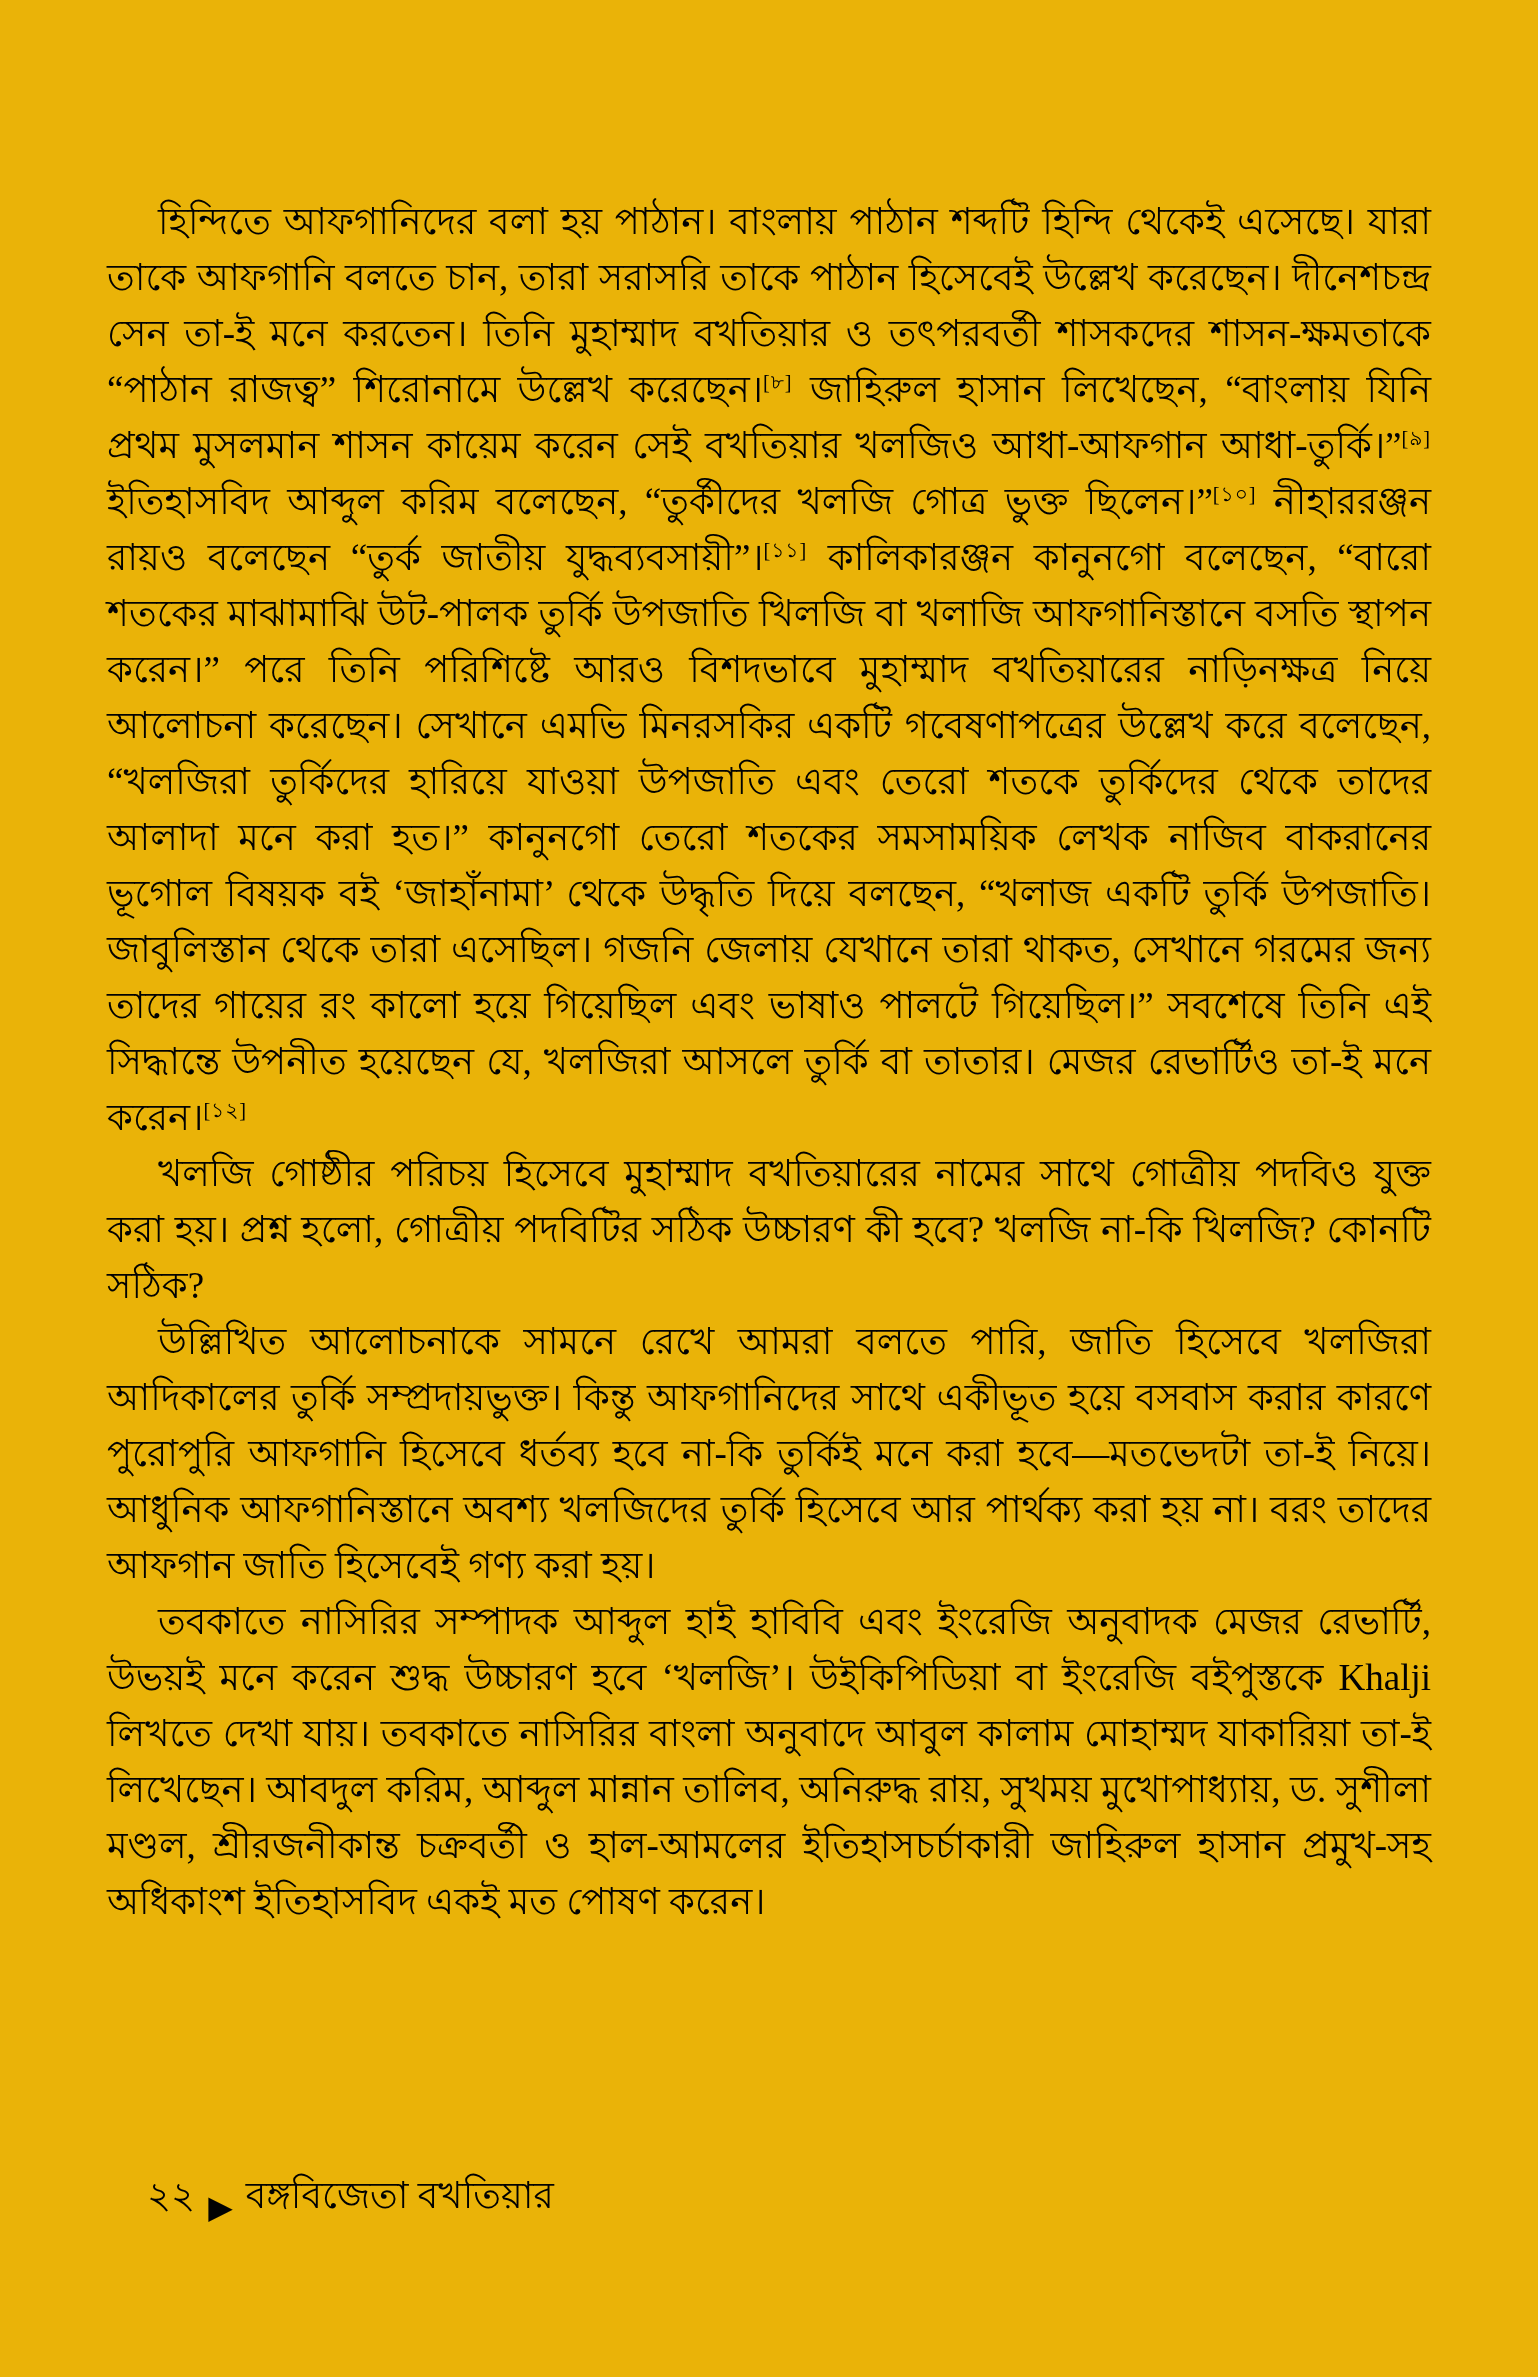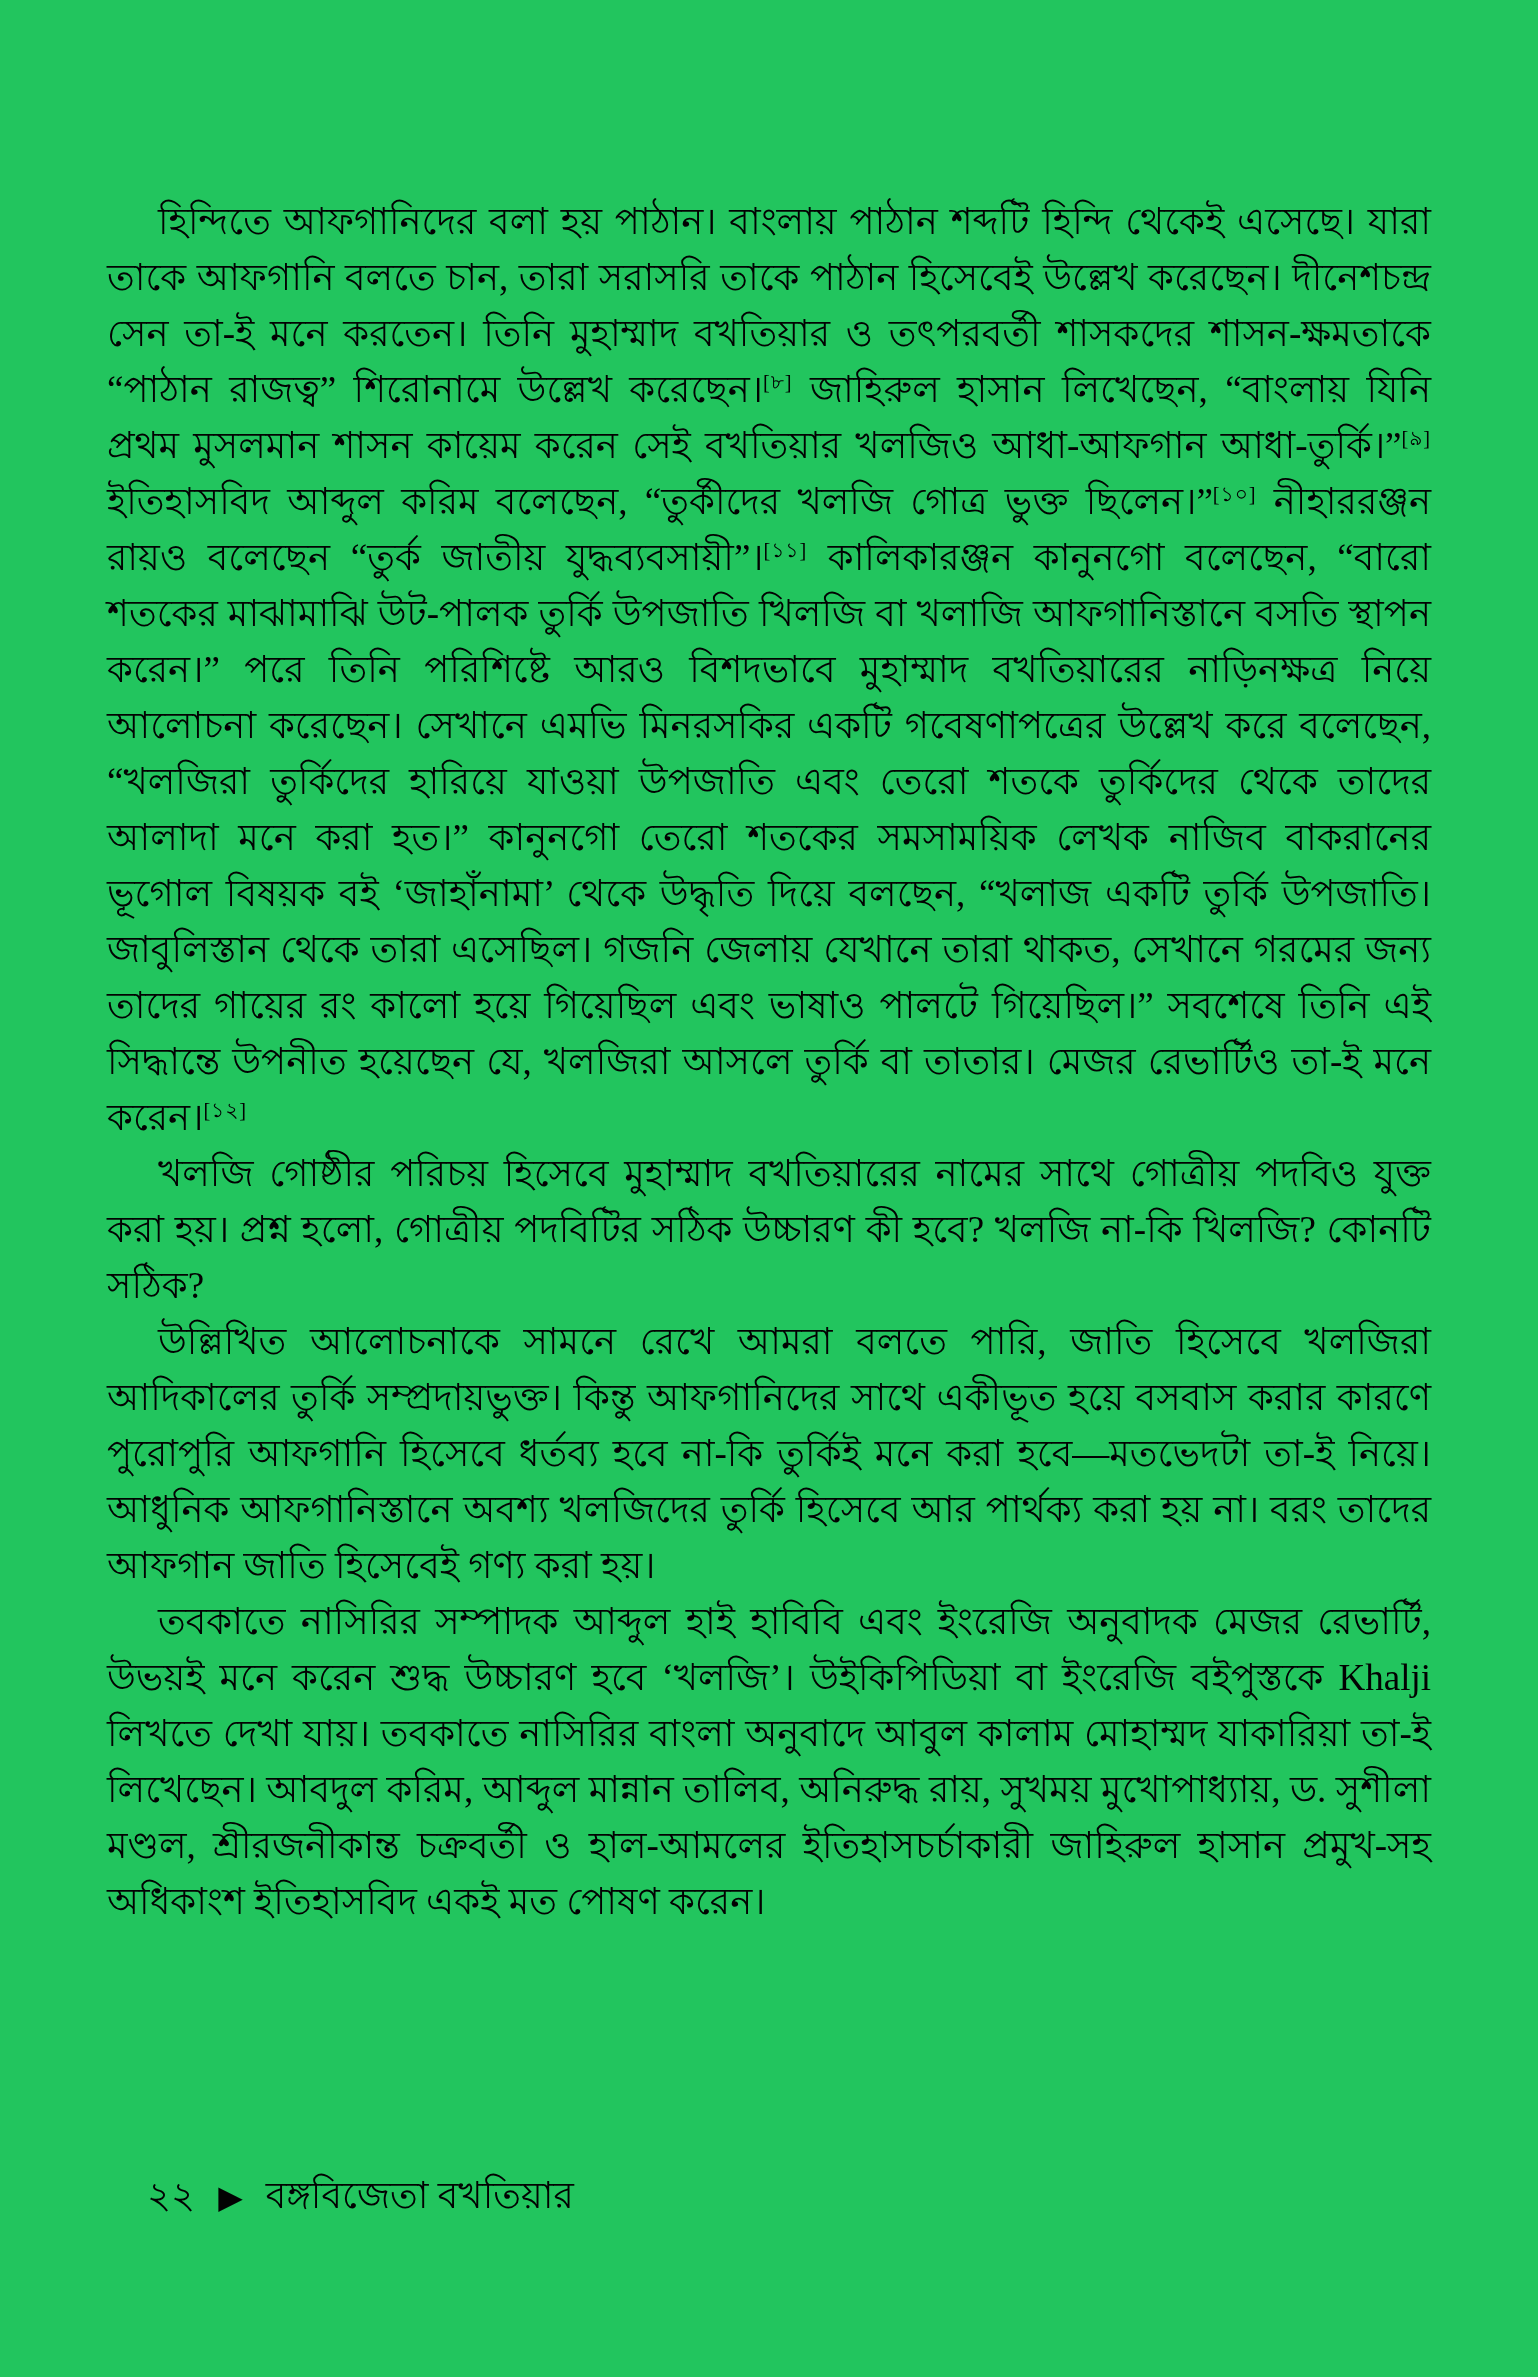--- a/index.html
+++ b/index.html
@@ -5,21 +5,21 @@
   html, body {
     margin: 0;
     padding: 0;
     background: #e8e8e8;
   }
   .page {
     position: relative;
     width: 1538px;
     height: 2377px;
     margin: 0 auto;
-    background: #22c55e;
+    background: #eab308;
     overflow: hidden;
     color: #000000;
     font-family: "Liberation Serif", "DejaVu Serif", serif;
   }
   .text-body {
     position: absolute;
     left: 107px;
     top: 194px;
     width: 1324px;
     font-size: 37px;
@@ -40,22 +40,22 @@
     letter-spacing: 0.9px;
   }
   .footer {
     position: absolute;
     left: 147px;
     top: 2170px;
     font-size: 37px;
     line-height: 52px;
     color: #020202;
     display: flex;
-    align-items: center;
-    gap: 23px;
+    align-items: flex-end;
+    gap: 13px;
     white-space: nowrap;
   }
   .footer .tri {
     font-size: 32px;
     line-height: 1;
     transform: translateY(0.9px);
   }
 </style>
 </head>
 <body>

